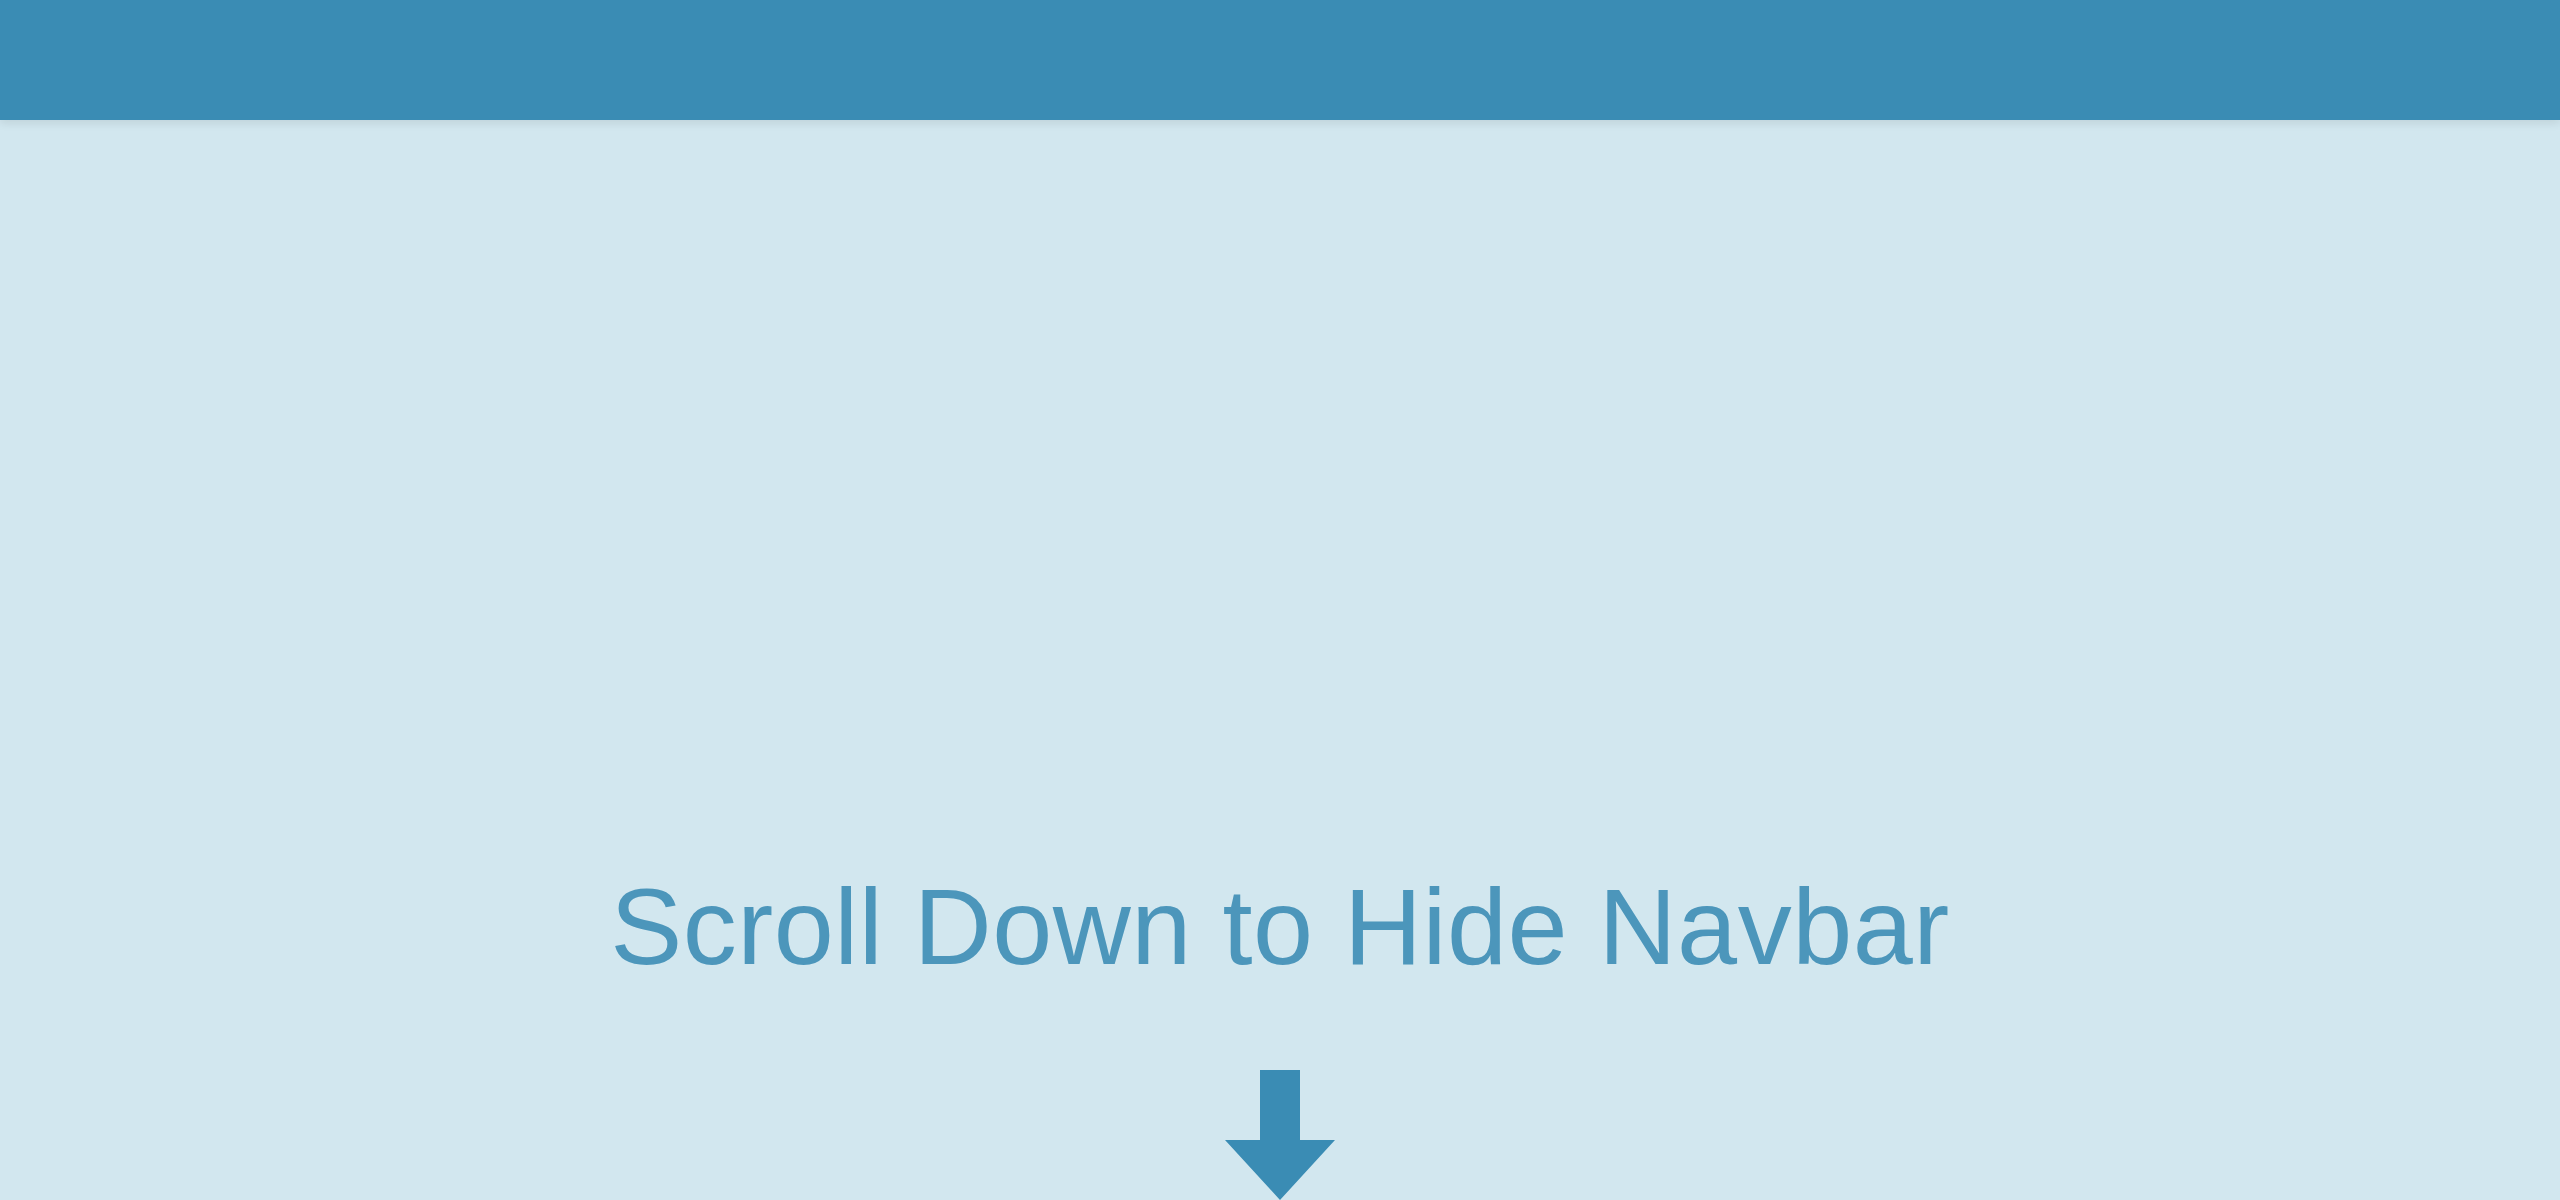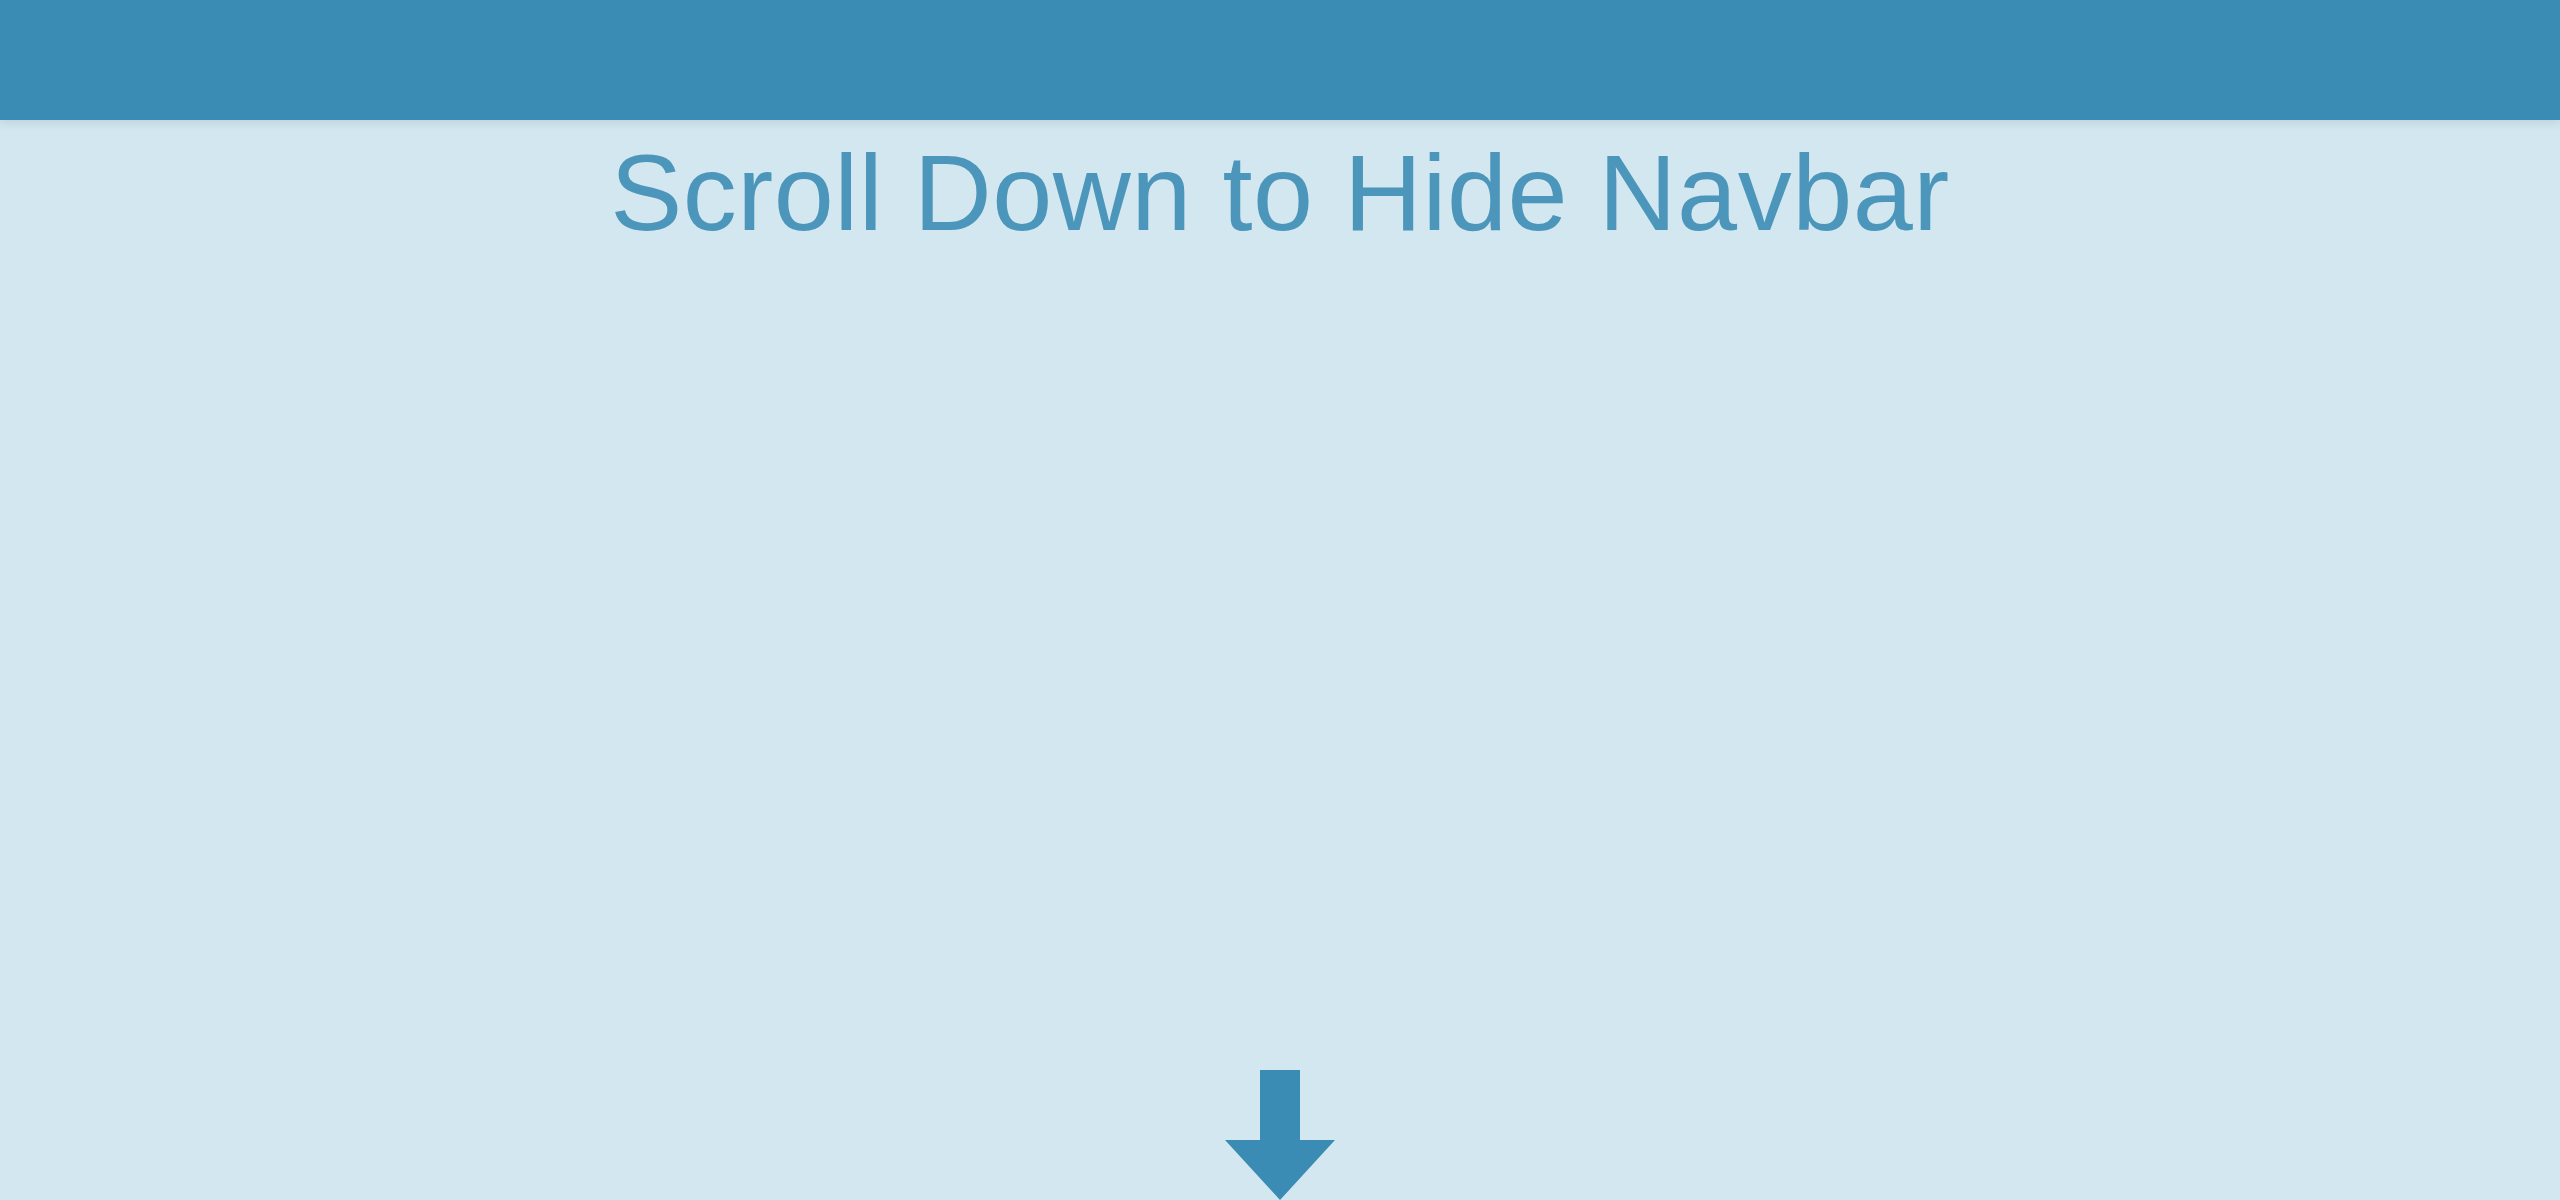--- a/index.html
+++ b/index.html
@@ -26,21 +26,21 @@
     }
     .content {
       position: absolute;
       top: 120px;
       left: 0;
       width: 100%;
       height: calc(100% - 120px);
       display: flex;
       flex-direction: column;
       align-items: center;
-      justify-content: space-between;
+      justify-content: flex-end;
       gap: 70px;
     }
     .heading {
       color: #4c96bb;
       font-size: 108px;
       font-weight: 500;
       text-align: center;
       line-height: 1.35;
       max-width: 1600px;
       letter-spacing: 0.5px;

